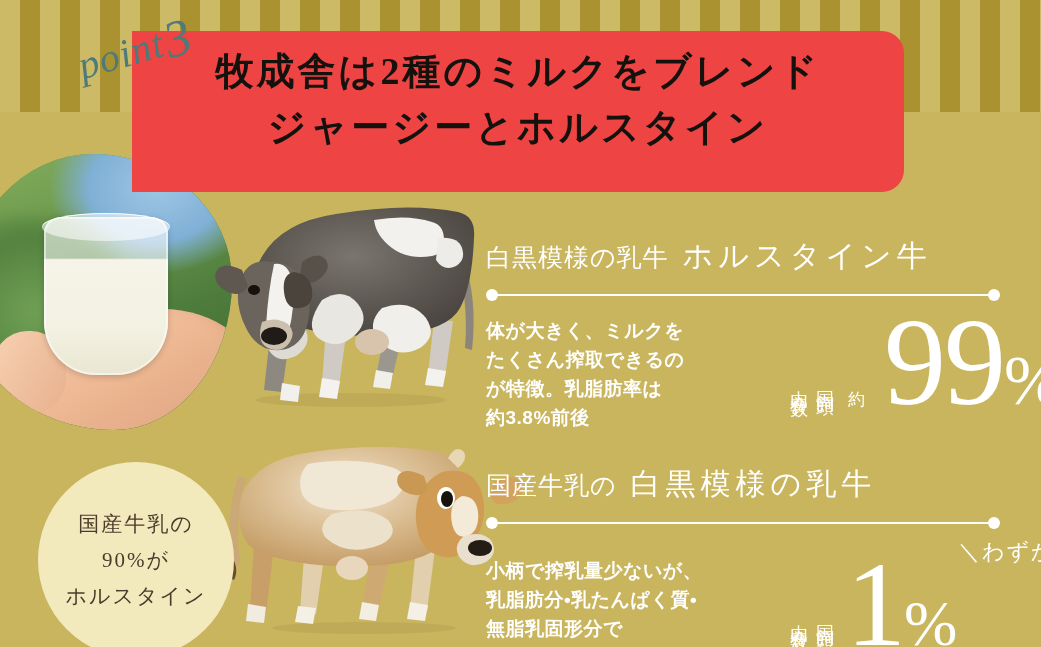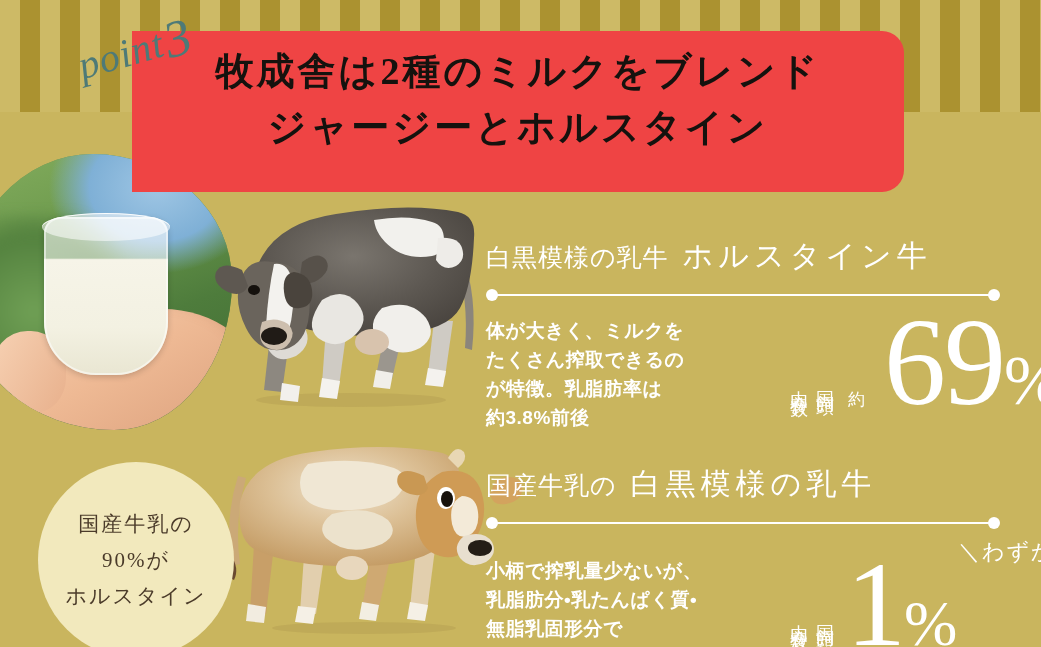--- a/index.html
+++ b/index.html
@@ -370,21 +370,21 @@
 たくさん搾取できるの
 が特徴。乳脂肪率は
 約3.8%前後</div>
       <div class="vert-label">
         <span class="col">国飼頭</span>
         <span class="col">内養数</span>
       </div>
       <div class="stat stat-holstein">
         <div class="approx">約</div>
         <div class="bignum">
-          <span class="n">69</span><span class="pc">%</span>
+          <span class="n">99</span><span class="pc">%</span>
         </div>
       </div>
     </div>
   </div>
 
   <div class="block block-jersey">
     <div class="block-head">
       <span class="lead">国産牛乳の</span><span class="breed">白黒模様の乳牛</span>
     </div>
     <div class="rule">

